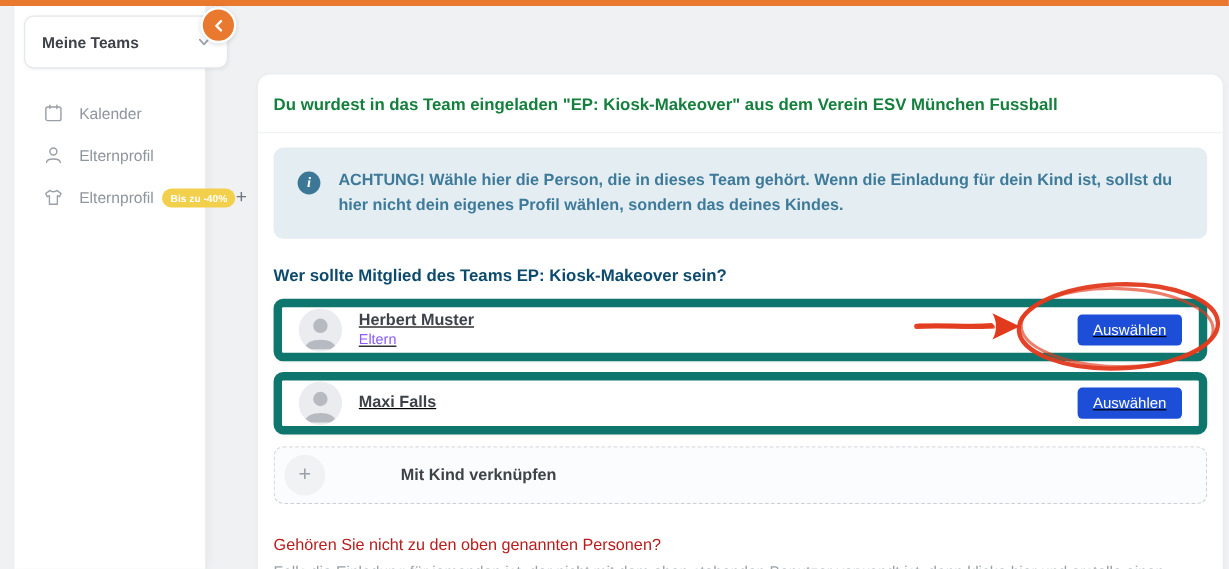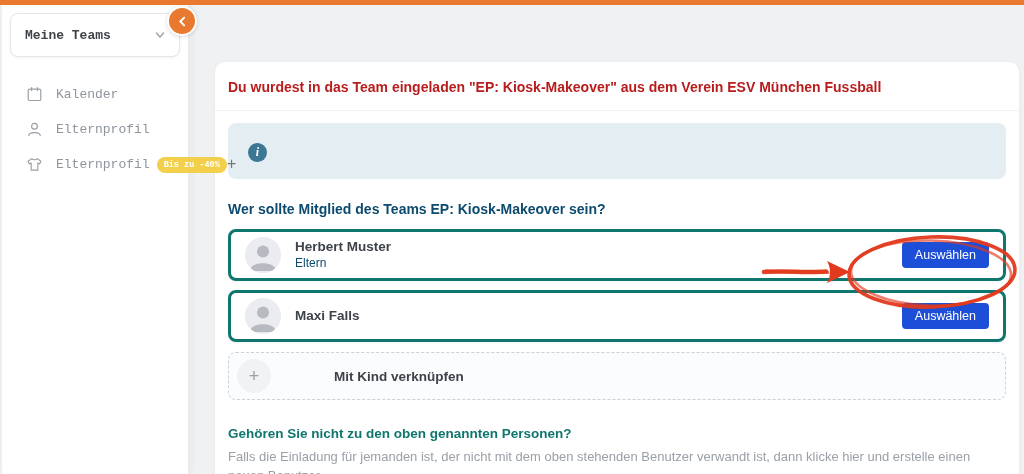--- a/index.html
+++ b/index.html
@@ -2,71 +2,71 @@
 <html><head>
 <meta charset="utf-8">
 <style>
   * { margin:0; padding:0; box-sizing:border-box; }
   html,body { width:1024px; height:474px; overflow:hidden; font-family:"Liberation Sans", sans-serif; background:#f0f1f3; }
 
   
   .topbar { position:absolute; left:0; top:0; width:1024px; height:5px; background:#e8792e; z-index:5; }
 
   
-  .sidebar { position:absolute; left:2px; top:5px; width:186px; height:469px; background:#ffffff;
-             box-shadow:2px 0 8px rgba(40,50,60,0.06); z-index:4;font-family:Liberation Mono, monospace; }
+  .sidebar { position:absolute; left:12px; top:5px; width:159px; height:469px; background:#ffffff;
+             box-shadow:2px 0 8px rgba(40,50,60,0.06); z-index:4; }
   .team-select { position:absolute; left:8px; top:8px; width:170px; height:44px; background:#fff;
                  border:1px solid #e3e6ea; border-radius:8px; box-shadow:0 1px 3px rgba(40,50,60,0.06);
                  display:flex; align-items:center; justify-content:space-between; padding:0 14px; cursor:pointer; }
   .team-select .label { font-size:13px; font-weight:bold; color:#3e434a; }
   .chev-down { width:10px; height:10px; }
   .collapse-btn { position:absolute; left:167px; top:6px; width:30px; height:30px; border-radius:50%;
                   background:#e8792e; border:2px solid #fff; box-shadow:0 1px 4px rgba(0,0,0,0.15);
                   display:flex; align-items:center; justify-content:center; z-index:6; cursor:pointer; }
   .menu { position:absolute; left:0; top:72px; width:186px; }
   .menu-item { display:flex; align-items:center; height:35px; padding:0 12px 0 24px; cursor:pointer; }
   .menu-item .mi-icon { width:17px; height:17px; margin-right:13px; flex:none; }
   .menu-item .mi-label { font-size:13px; color:#8e959d; }
   .badge { margin-left:7px; background:#f2d04c; color:#fff; font-size:8.5px; font-weight:bold;
            padding:3px 7px; border-radius:9px; white-space:nowrap; }
   .menu-plus { margin-left:auto; color:#6f757c; font-size:16px; font-weight:400; cursor:pointer; line-height:1; }
 
   
   .card { position:absolute; left:215px; top:62px; width:804px; height:480px; background:#fff;
           border-radius:10px; box-shadow:0 1px 4px rgba(40,50,60,0.05); z-index:1; }
   .card-header { padding:17px 13px 15px 13px; border-bottom:1px solid #f1f2f4; }
-  .card-header .title { font-size:14px; font-weight:bold; color:#b91c1c; }
+  .card-header .title { font-size:14px; font-weight:bold; color:#15803d; }
   .card-body { padding:12px 13px; }
 
   .notice { background:#e4edf2; border-radius:8px; padding:17px 20px; display:flex; align-items:flex-start; }
   .info-icon { width:19px; height:19px; border-radius:50%; background:#3c7795; color:#fff; flex:none;
                display:flex; align-items:center; justify-content:center; font-size:12px; font-weight:bold;
                font-family:"Liberation Serif", serif; font-style:italic; margin-top:3px; }
   .notice-text { margin-left:15px; font-size:13.5px; font-weight:bold; color:#3e7a99; line-height:1.55; max-width:700px; }
 
   .question { margin:22px 0 12px 0; font-size:14px; font-weight:bold; color:#0c4a6e; }
 
-  .person-row { position:relative; background:#fff; border:3px solid #0f766e; border-radius:8px;
+  .person-row { position:relative; background:#fff; border:7px solid #0f766e; border-radius:8px;
                 box-shadow:0 1px 3px rgba(40,50,60,0.05); height:52px; display:flex; align-items:center;
-                padding:0 14px; margin-bottom:9px; }
+                padding:0 14px; margin-bottom:9px;text-decoration:underline; }
   .avatar { width:36px; height:36px; border-radius:50%; overflow:hidden; background:#eaecef; flex:none; }
   .p-meta { margin-left:14px; }
   .p-name { font-size:13.5px; font-weight:bold; color:#3e434a; line-height:1.25; }
-  .p-role { font-size:12px; color:#0c4a6e; line-height:1.2; }
+  .p-role { font-size:12px; color:#8b5cf6; line-height:1.2; }
   .select-btn { margin-left:auto; background:#1d4ed8; color:#fff; border:none; border-radius:4px;
                 font-family:"Liberation Sans", sans-serif; font-size:12.5px; padding:6px 13px; cursor:pointer; }
 
   .link-child-row { border:1.5px dashed #ccd1d7; background:#fbfcfd; border-radius:8px; height:48px;
                     display:flex; align-items:center; padding:0 8px; cursor:pointer; margin-top:10px; }
   .plus-circle { width:34px; height:34px; border-radius:50%; background:#f0f2f4; color:#9aa0a7;
                  display:flex; align-items:center; justify-content:center; font-size:18px; font-weight:300; flex:none; }
   .link-child-label { margin-left:15px; font-size:13.5px; font-weight:bold; color:#3e434a;padding-left:48px; }
 
   .footer-sec { margin-top:26px; }
-  .footer-heading { font-size:13.5px; font-weight:bold; color:#0f766e; margin-bottom:7px; }
+  .footer-heading { font-size:13.5px; font-weight:normal; color:#b91c1c; margin-bottom:7px; }
   .footer-text { font-size:13px; color:#9aa0a7; line-height:1.45; }
 
   
   .annotation { position:absolute; left:0; top:0; width:1024px; height:474px; z-index:9; pointer-events:none; }
 </style>
 </head>
 <body>
 
 <div class="topbar"></div>
 
@@ -112,20 +112,21 @@
 </div>
 
 <div class="card">
   <div class="card-header">
     <div class="title">Du wurdest in das Team eingeladen "EP: Kiosk-Makeover" aus dem Verein ESV München Fussball</div>
   </div>
   <div class="card-body">
 
     <div class="notice">
       <div class="info-icon">i</div>
+      <div class="notice-text">ACHTUNG! Wähle hier die Person, die in dieses Team gehört. Wenn die Einladung für dein Kind ist, sollst du hier nicht dein eigenes Profil wählen, sondern das deines Kindes.</div>
     </div>
 
     <div class="question">Wer sollte Mitglied des Teams EP: Kiosk-Makeover sein?</div>
 
     <div class="person-row">
       <div class="avatar">
         <svg width="36" height="36" viewBox="0 0 36 36">
           <circle cx="18" cy="18" r="18" fill="#eaecef"></circle>
           <circle cx="18" cy="14.5" r="6" fill="#b7bbc1"></circle>
           <path d="M5 34 C5 23.5 31 23.5 31 34 Z" fill="#b7bbc1"></path>

